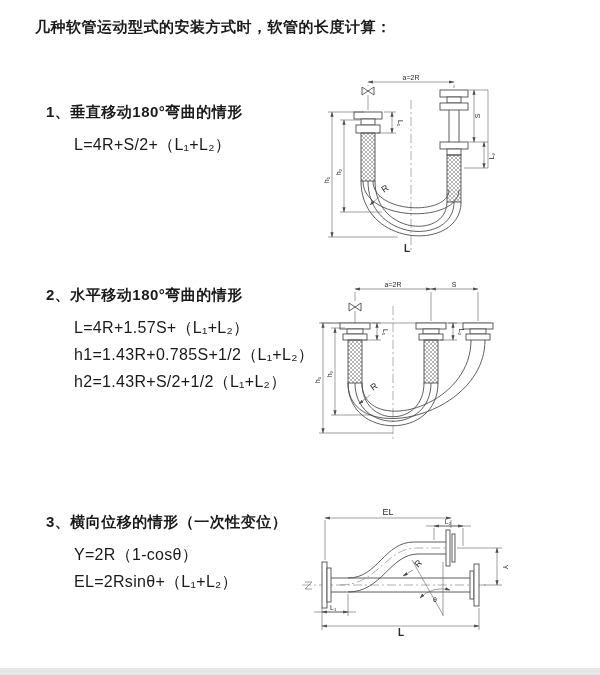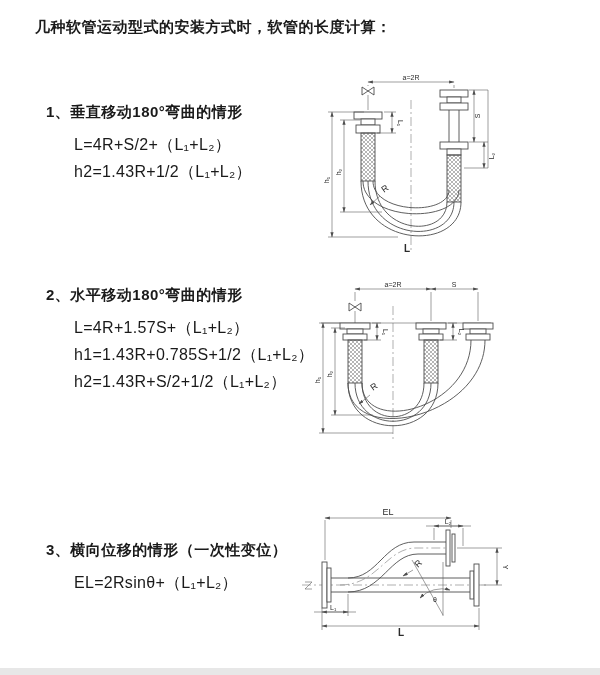--- a/index.html
+++ b/index.html
@@ -12,21 +12,21 @@
     overflow:hidden;
   }
   .page{position:absolute;inset:0;background:#ffffff;}
   .title{
     position:absolute;left:35px;top:18px;margin:0;
     font-size:15px;font-weight:bold;letter-spacing:.5px;text-align:right;
   }
   .calc-section{position:absolute;left:46px;}
   .s1{top:103px}
   .s2{top:286px}
-  .s3{top:541px}
+  .s3{top:513px}
   .heading{font-size:15px;font-weight:bold;letter-spacing:.5px;margin:0 0 9px 0;}
   .formula{font-size:16px;line-height:27px;padding-left:28px;letter-spacing:.3px;white-space:nowrap;}
   svg.diagram{position:absolute;}
   .d1{left:318px;top:72px}
   .d2{left:313px;top:278px}
   .d3{left:300px;top:498px}
   svg text{font-family:"Liberation Sans","DejaVu Sans",sans-serif;fill:#2b2b2b;}
   .dim{font-size:7px;}
   .dimBig{font-size:10px;font-weight:bold;}
   .dimR{font-size:9px;}
@@ -39,32 +39,32 @@
 </head>
 <body>
 
 <div class="page">
 
   <h1 class="title">几种软管运动型式的安装方式时，软管的长度计算：</h1>
 
   <section class="calc-section s1">
     <div class="heading">1、垂直移动180°弯曲的情形</div>
     <div class="formula">L=4R+S/2+（L₁+L₂）</div>
-    <div class="formula">h2=1.43R+1/2（L₁+L₂）</div>
   </section>
 
   <section class="calc-section s2">
     <div class="heading">2、水平移动180°弯曲的情形</div>
     <div class="formula">L=4R+1.57S+（L₁+L₂）</div>
     <div class="formula">h1=1.43R+0.785S+1/2（L₁+L₂）</div>
     <div class="formula">h2=1.43R+S/2+1/2（L₁+L₂）</div>
   </section>
 
   <section class="calc-section s3">
     <div class="heading">3、横向位移的情形（一次性变位）</div>
+    <div class="formula">Y=2R（1-cosθ）</div>
     <div class="formula">EL=2Rsinθ+（L₁+L₂）</div>
   </section>
 
   <svg class="diagram d1" width="200" height="190" viewBox="0 0 200 190">
     <defs>
       <marker id="arr1" viewBox="0 0 10 6" refX="9" refY="3" markerWidth="9" markerHeight="5.4" orient="auto-start-reverse">
         <path d="M0,0 L10,3 L0,6 Z" fill="#4d4d4d"></path>
       </marker>
       <pattern id="hx1" width="4" height="4" patternUnits="userSpaceOnUse">
         <path d="M0,4 L4,0 M0,0 L4,4" stroke="#6a6a6a" stroke-width="0.5"></path>

